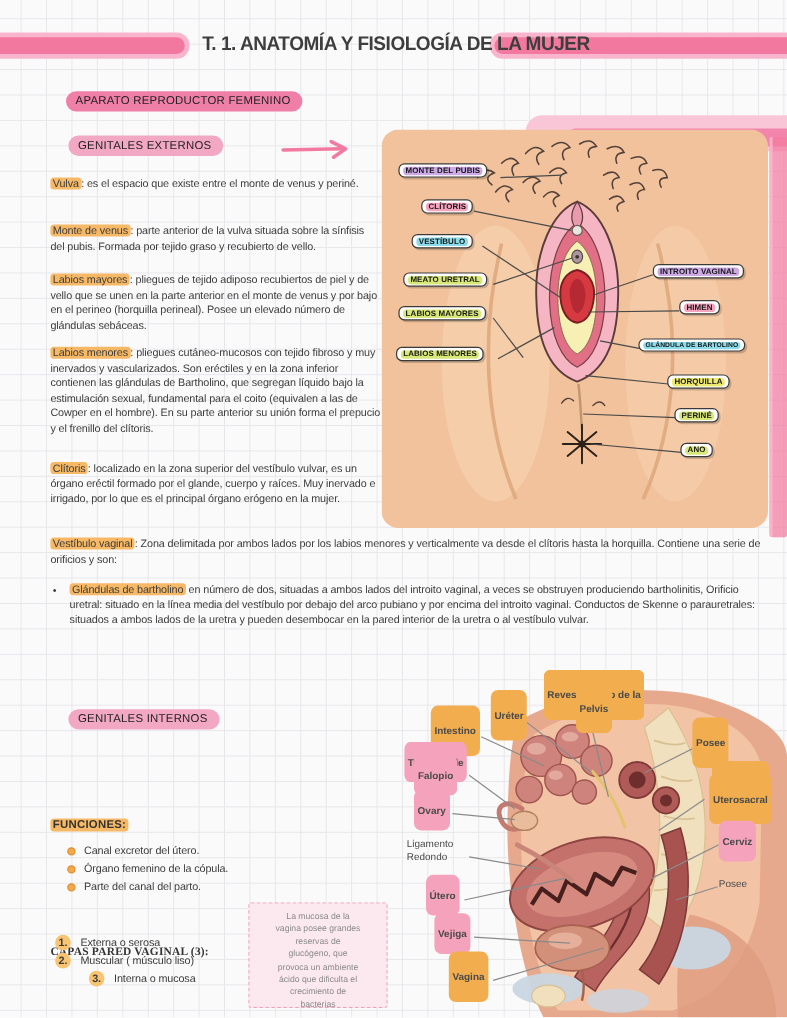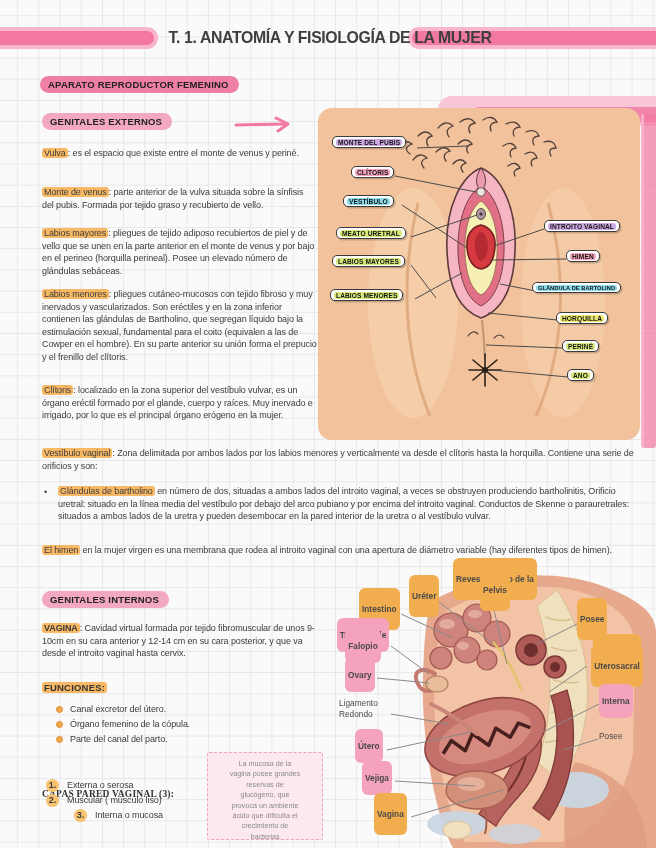--- a/index.html
+++ b/index.html
@@ -26,21 +26,21 @@
   .tape-diag-v { left:641px; top:114px; width:15px; height:334px; background:rgba(242,122,160,0.72); border-left:3px solid rgba(250,182,206,.85); border-radius:3px; position:absolute; }
 
   .page-title {
     position:absolute; left:150px; top:28px; width:360px; text-align:center;
     font-size:16.5px; font-weight:700; color:#3e3e3e; letter-spacing:-0.4px;
     transform:scaleX(.96); white-space:nowrap;
   }
 
   .pill {
     display:inline-block; border-radius:11px; padding:3px 10px 3px 8px;
-    font-size:9.5px; font-weight:700; color:#222; letter-spacing:.2px; white-space:nowrap;
+    font-size:9.5px; font-weight:400; color:#222; letter-spacing:.2px; white-space:nowrap;margin-left:15px;
   }
   .pill-dark { background:#F07FA8; }
   .pill-light { background:#F2A7C3; }
 
   .para { position:absolute; font-size:9px; line-height:12.6px; color:#3c3c3c; letter-spacing:-0.1px; }
   .hl { background:rgba(246,177,84,.9); border-radius:3px; padding:0 2px; }
   .hl-strong { background:rgba(246,177,84,.9); border-radius:3px; padding:0 2px; font-weight:700; }
   .caps-head { font-weight:700; font-size:9.5px; letter-spacing:.2px; color:#333; }
 
   .bullet-dot {
@@ -126,29 +126,23 @@
 
   <div class="para" style="left:42px; top:447px; width:594px;">
     <span class="hl">Vestíbulo vaginal</span><span>: Zona delimitada por ambos lados por los labios menores y verticalmente va desde el clítoris hasta la horquilla. Contiene una serie de orificios y son:</span>
   </div>
   <div class="para" style="left:44px; top:485px; width:590px;">
     <span style="position:absolute; left:0; top:1px;">•</span>
     <div style="margin-left:14px;">
       <span class="hl">Glándulas de bartholino</span><span> en número de dos, situadas a ambos lados del introito vaginal, a veces se obstruyen produciendo bartholinitis, Orificio uretral: situado en la línea media del vestíbulo por debajo del arco pubiano y por encima del introito vaginal. Conductos de Skenne o parauretrales: situados a ambos lados de la uretra y pueden desembocar en la pared interior de la uretra o al vestíbulo vulvar.</span>
     </div>
   </div>
-  <div class="para" style="left:42px; top:544px; width:594px;">
-    <span class="hl">El himen</span><span> en la mujer virgen es una membrana que rodea al introito vaginal con una apertura de diámetro variable (hay diferentes tipos de himen).</span>
-  </div>
 
   <div class="abs" style="left:42px; top:589px;">
     <span class="pill pill-light">GENITALES INTERNOS</span>
-  </div>
-  <div class="para" style="left:42px; top:622px; width:274px;">
-    <span class="hl-strong">VAGINA</span><span>: Cavidad virtual formada por tejido fibromuscular de unos 9-10cm en su cara anterior y 12-14 cm en su cara posterior, y que va desde el introito vaginal hasta cervix.</span>
   </div>
 
   <div class="para caps-head" style="left:42px; top:682px;">
     <span class="hl-strong">FUNCIONES:</span>
   </div>
   <div class="para" style="left:56px; top:703px; width:250px;">
     <span class="bullet-dot"></span><span>Canal excretor del útero.</span>
   </div>
   <div class="para" style="left:56px; top:718px; width:250px;">
     <span class="bullet-dot"></span><span>Órgano femenino de la cópula.</span>
@@ -342,20 +336,20 @@
       </g>
     </svg>
     <div class="d2label center" style="left:118px; top:2px; width:84px;"><span class="o">Revestimiento de la Pelvis</span></div>
     <div class="d2label" style="left:74px; top:19px;"><span class="o">Uréter</span></div>
     <div class="d2label" style="left:24px; top:32px;"><span class="o">Intestino</span></div>
     <div class="d2label center" style="left:0px; top:58px; width:56px;"><span class="p">Trompas de Falopio</span></div>
     <div class="d2label" style="left:242px; top:42px;"><span class="o">Posee</span></div>
     <div class="d2label" style="left:10px; top:98px;"><span class="p">Ovary</span></div>
     <div class="d2label center" style="left:248px; top:78px; width:68px;"><span class="o">Ligamento Uterosacral</span></div>
     <div class="d2label g" style="left:4px; top:126px; width:62px;"><span class="g">Ligamento Redondo</span></div>
-    <div class="d2label" style="left:264px; top:124px;"><span class="p">Interna</span></div>
+    <div class="d2label" style="left:264px; top:124px;"><span class="p">Cerviz</span></div>
     <div class="d2label" style="left:20px; top:169px;"><span class="p">Útero</span></div>
     <div class="d2label" style="left:27px; top:201px;"><span class="p">Vejiga</span></div>
     <div class="d2label" style="left:39px; top:237px;"><span class="o">Vagina</span></div>
     <div class="d2label g" style="left:264px; top:159px;"><span class="g">Posee</span></div>
   </div>
 
 </div>
 
 </body></html>

